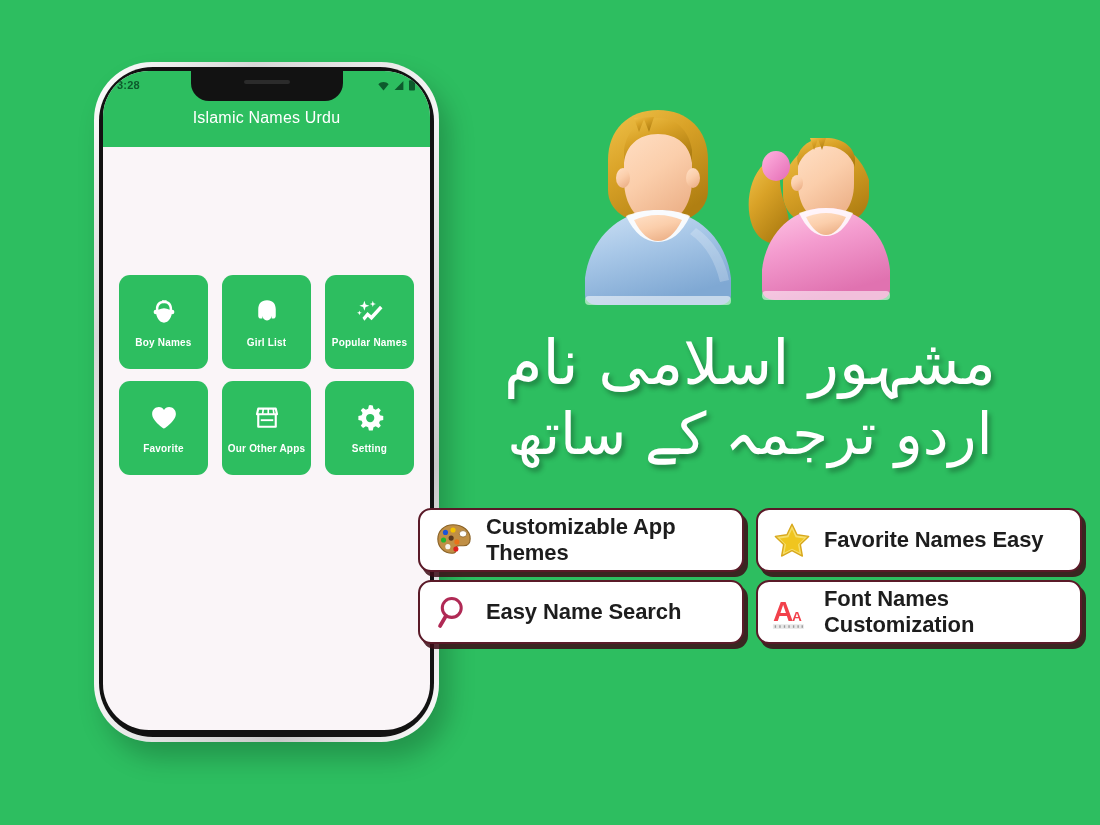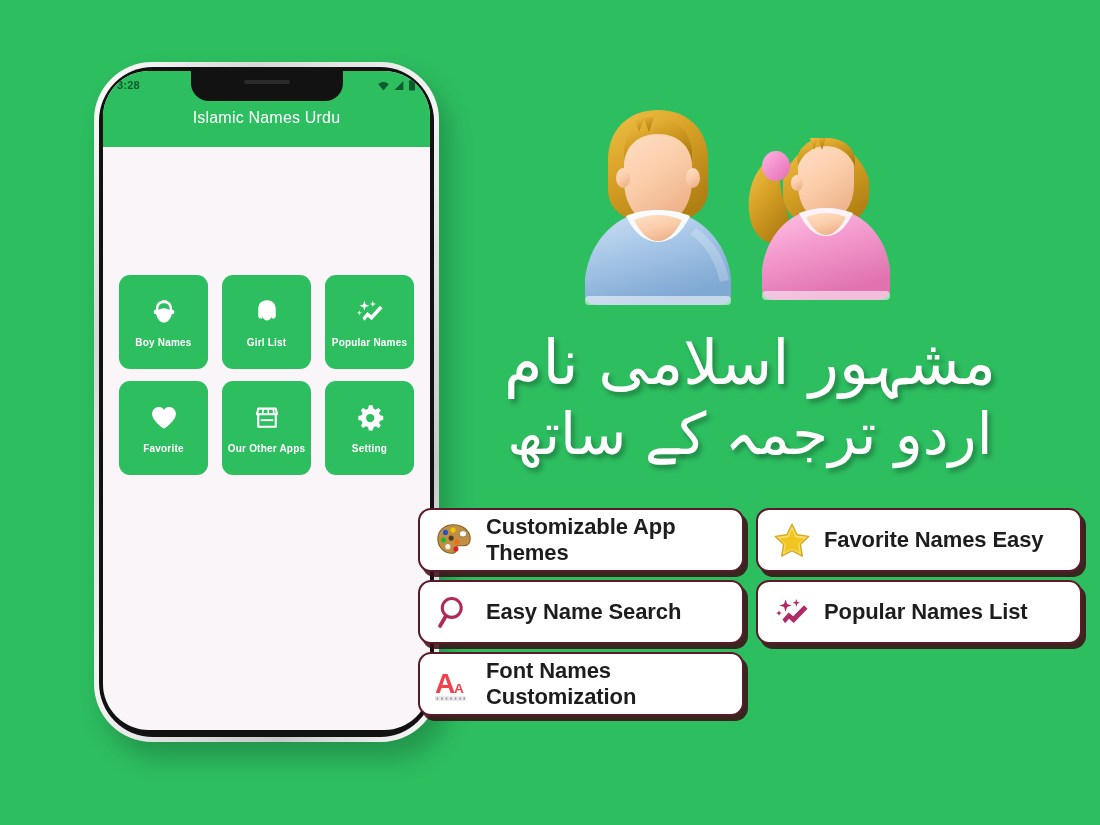--- a/index.html
+++ b/index.html
@@ -338,31 +338,20 @@
     <div class="feature-card">
       <span class="feature-ico">
         <svg viewBox="0 0 40 40" width="36" height="36">
           <circle cx="17.5" cy="15.5" r="10.5" fill="none" stroke="#b02a55" stroke-width="3.4"></circle>
           <line x1="11" y1="24.5" x2="4.5" y2="35.5" stroke="#b02a55" stroke-width="4.2" stroke-linecap="round"></line>
         </svg>
       </span>
       <span class="feature-label">Easy Name Search</span>
     </div>
 
-    <div class="feature-card">
-      <span class="feature-ico">
-        <svg viewBox="0 0 48 48" width="37" height="37">
-          <path d="M11 33 L19 24 L25 29 L39 14.5 L43.5 19 L25.5 37.5 L19.5 32 L14.5 38 Z" fill="#b02a67"></path>
-          <path d="M15 7 L17 13 L23 15 L17 17 L15 23 L13 17 L7 15 L13 13 Z" fill="#b02a67"></path>
-          <path d="M29 6.5 L30.3 10.3 L34 11.5 L30.3 12.7 L29 16.5 L27.7 12.7 L24 11.5 L27.7 10.3 Z" fill="#b02a67"></path>
-          <path d="M6.5 21 L7.5 23.8 L10.3 24.8 L7.5 25.8 L6.5 28.6 L5.5 25.8 L2.7 24.8 L5.5 23.8 Z" fill="#b02a67"></path>
-        </svg>
-      </span>
-      <span class="feature-label">Popular Names List</span>
-    </div>
 
     <div class="feature-card">
       <span class="feature-ico">
         <svg viewBox="0 0 44 44" width="40" height="40">
           <text x="1" y="32" font-family="'Liberation Sans',sans-serif" font-size="31" font-weight="700" fill="#f2414b">A</text>
           <text x="22" y="32" font-family="'Liberation Sans',sans-serif" font-size="15" font-weight="700" fill="#f2414b">A</text>
           <rect x="1" y="35.5" width="34" height="5" fill="#e7e7e7"></rect>
           <g fill="#9a9a9a">
             <rect x="3" y="36.6" width="1.5" height="2.8"></rect>
             <rect x="8" y="36.6" width="1.5" height="2.8"></rect>

